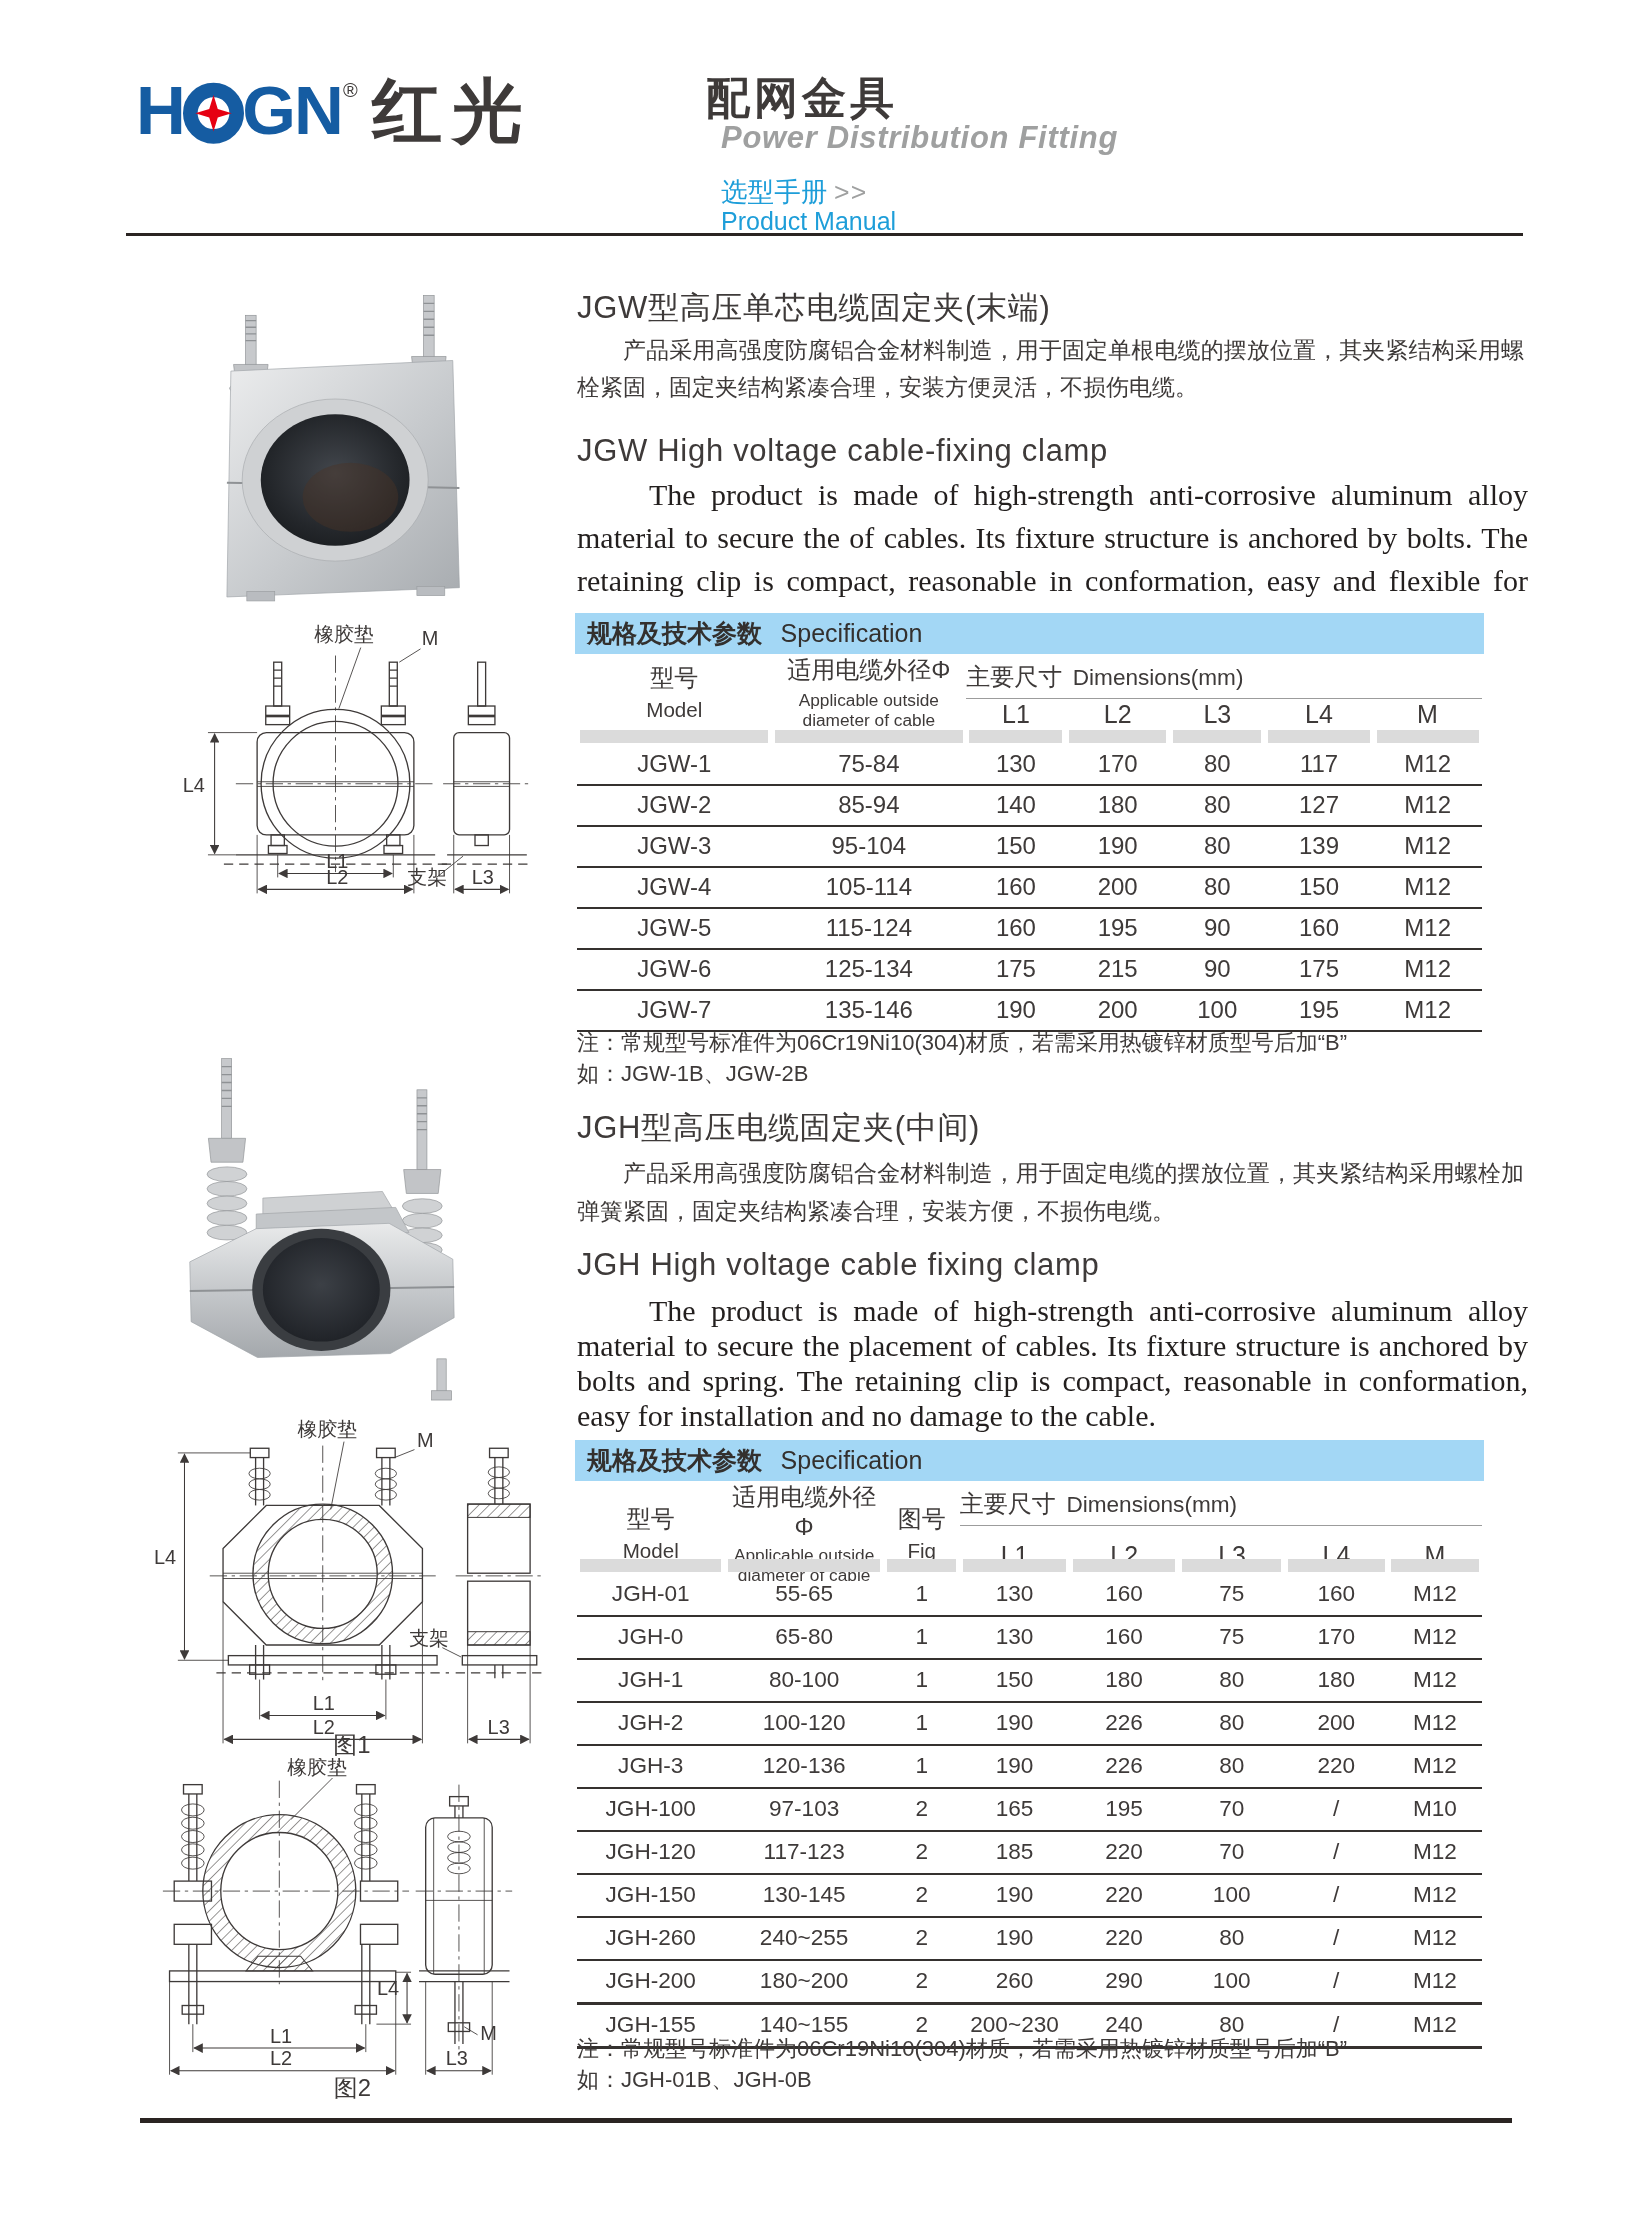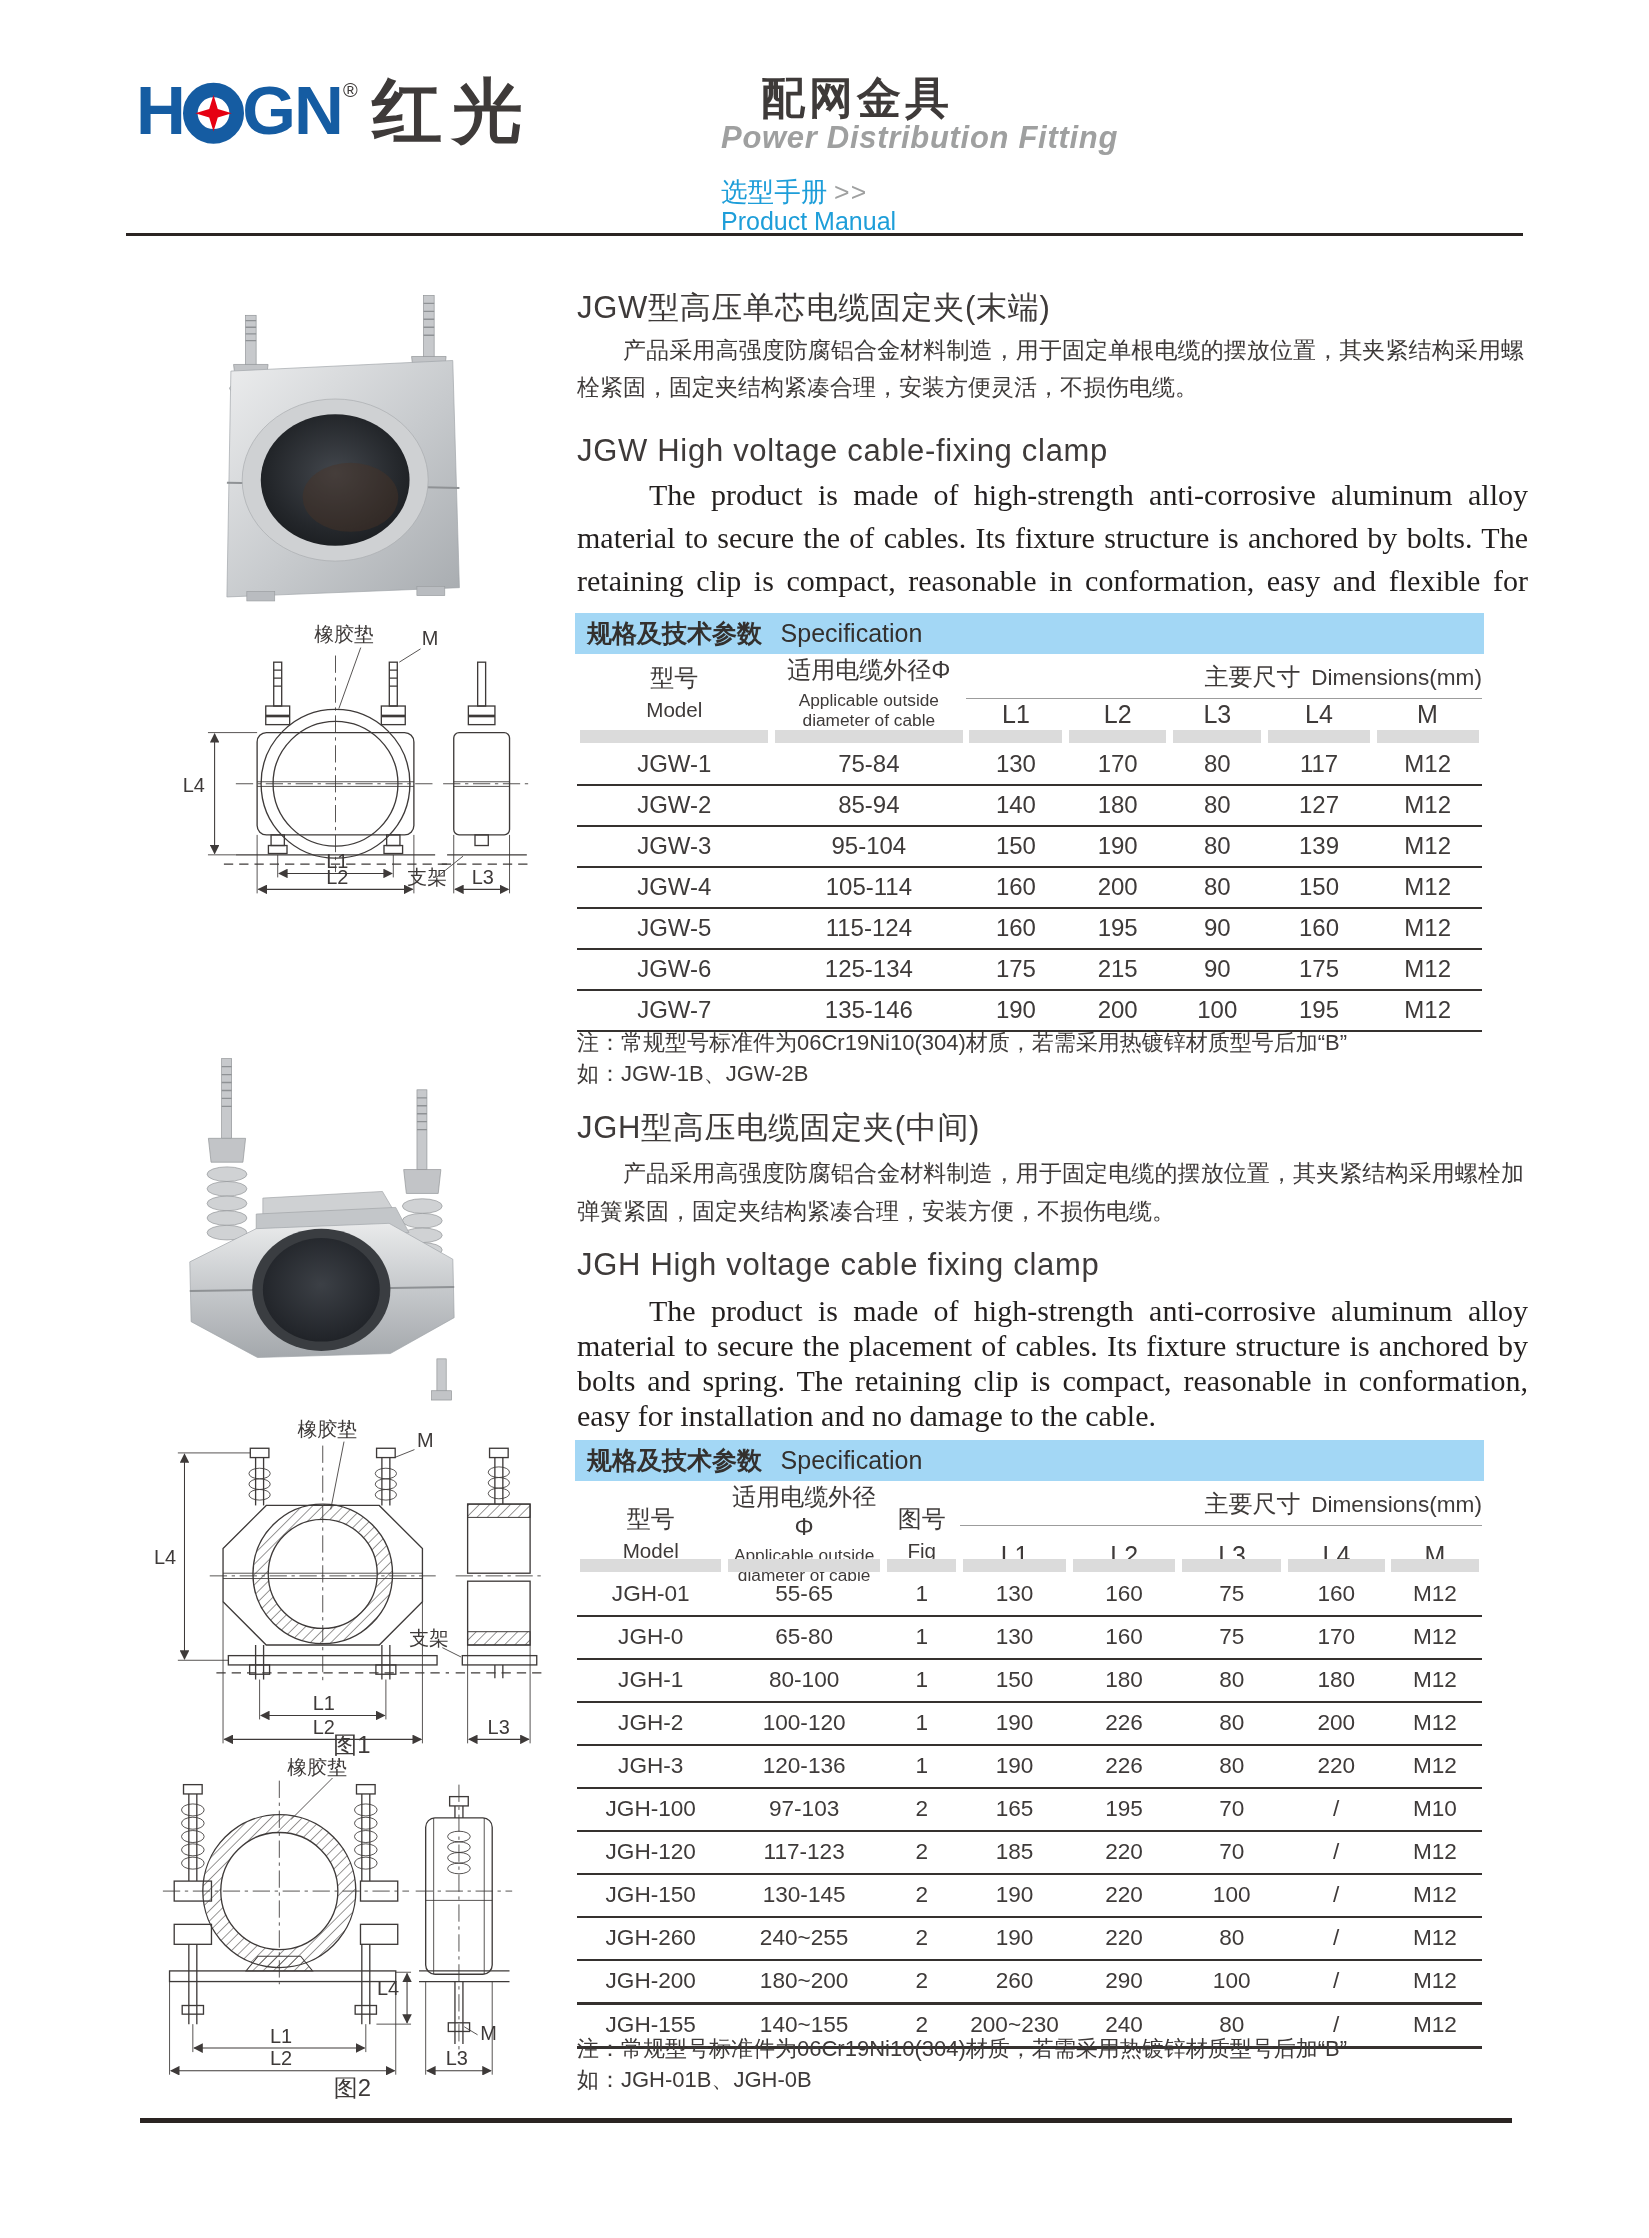--- a/index.html
+++ b/index.html
@@ -39,21 +39,21 @@
   .g7{display:grid;grid-template-columns:21.5% 21.5% 11% 11.5% 10.5% 12% 12%;}
   .g8{display:grid;grid-template-columns:16.3% 17.6% 8.4% 12.1% 12.1% 11.7% 11.4% 10.4%;}
   .thead{height:76px;}
   .thead.t2{height:78px;}
   .th{display:flex;flex-direction:column;justify-content:center;align-items:center;gap:4px;text-align:center;}
   .th .cn{font-size:24px;}
   .th .en{font-size:20.6px;}
   .th .en.sm{font-size:17.3px;line-height:20px;}
   .dims{grid-column:3/8;display:flex;flex-direction:column;padding-top:6.6px;}
   .t2 .dims{grid-column:4/9;}
-  .dims-title{text-align:right;font-size:24px;}
+  .dims-title{text-align:left;font-size:24px;}
   .dims-title .en{margin-left:10.6px;font-size:22.6px;}
   .dims-rule{height:1.3px;background:#9c9c9c;margin-top:5.3px;}
   .dimcols{display:grid;flex:1;}
   .dimcols.t1c{grid-template-columns:19.3% 20.2% 18.4% 21% 21.1%;}
   .dimcols.t2c{grid-template-columns:21% 21% 20.3% 19.7% 18%;}
   .dimcols div{display:flex;align-items:center;justify-content:center;font-size:25px;}
   .grayband{height:13.3px;margin-bottom:1.3px;}
   .grayband .band{background:#DBDBDB;margin:0 3.3px;}
   .trow{border-bottom:2px solid #35312F;}
   .trow .td{display:flex;align-items:center;justify-content:center;}
@@ -81,21 +81,21 @@
     <span class="lg-txt">H</span>
     <svg class="lg-o" width="61" height="64" viewBox="0 0 100 104">
       <circle cx="50" cy="54" r="38" fill="none" stroke="#155CA2" stroke-width="24"></circle>
       <path d="M50 24 L57 47 L80 54 L57 61 L50 84 L43 61 L20 54 L43 47 Z" fill="#E60012"></path>
     </svg>
     <span class="lg-txt">GN</span>
     <span class="reg">®</span>
   </div>
   <div class="abs brand-cn" style="left:372px;top:78px;">红光</div>
 
-  <div class="abs hdr-title-cn" style="left:761px;top:69px;">配网金具</div>
+  <div class="abs hdr-title-cn" style="left:706px;top:69px;">配网金具</div>
   <div class="abs hdr-title-en" style="left:721px;top:120px;">Power Distribution Fitting</div>
   <div class="abs hdr-manual-cn" style="left:721px;top:174px;">
     <span>选型手册</span><span class="arrows">&gt;&gt;</span>
   </div>
   <div class="abs hdr-manual-en" style="left:721px;top:207px;">Product Manual</div>
   <div class="abs rule" style="left:126px;top:233px;width:1397px;height:3.3px;"></div>
 
   <svg class="abs" style="left:199px;top:286px;" width="279" height="319" viewBox="0 0 420 480">
     <defs>
       <linearGradient id="alu1" x1="0" y1="0" x2="1" y2="1">

